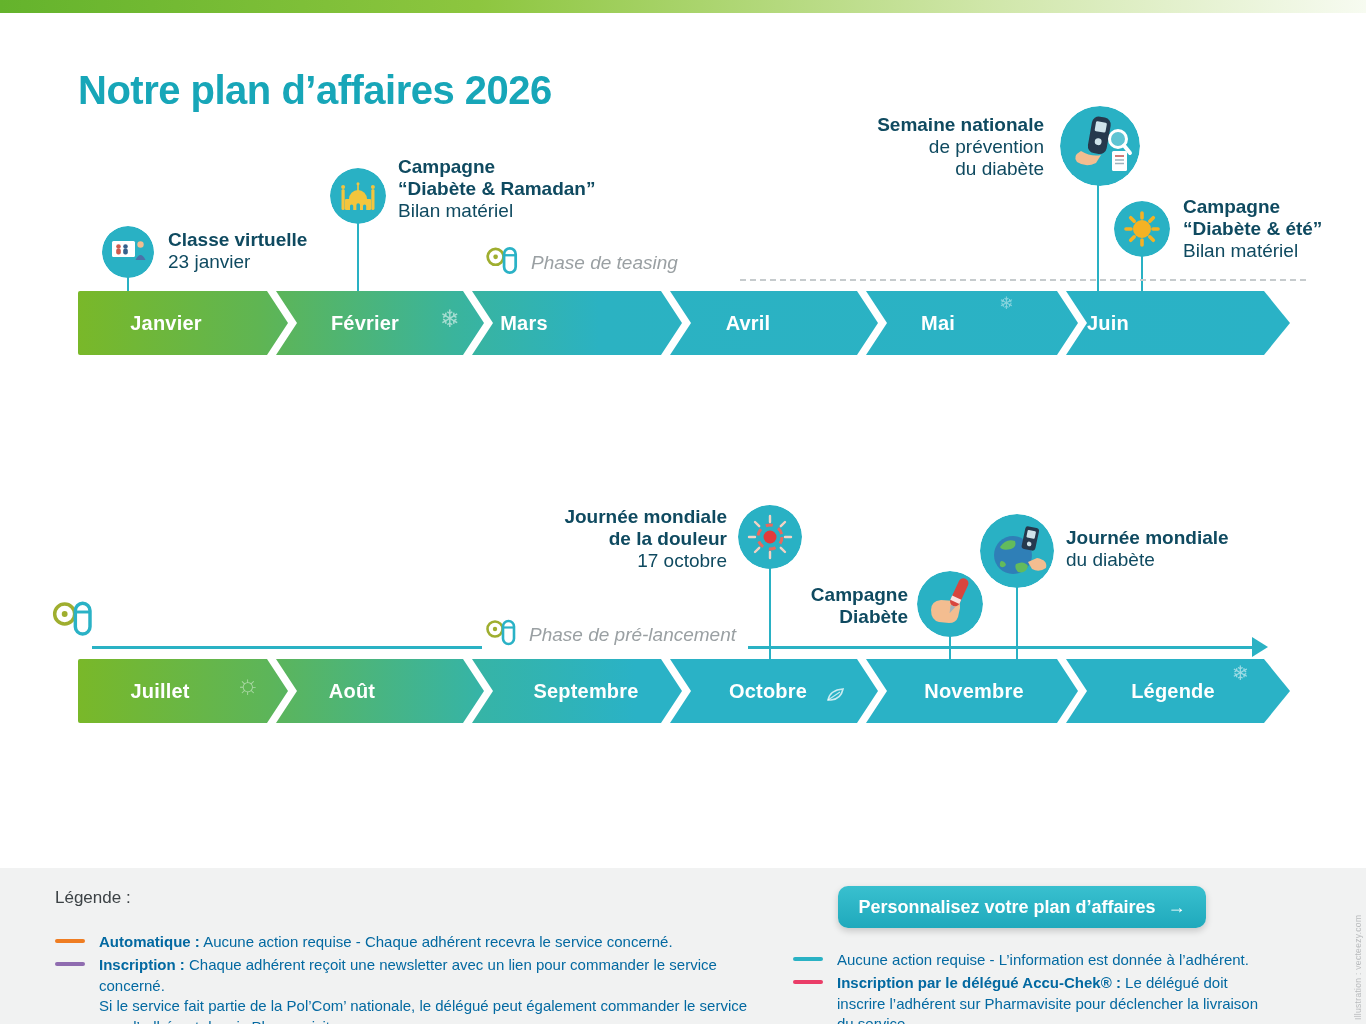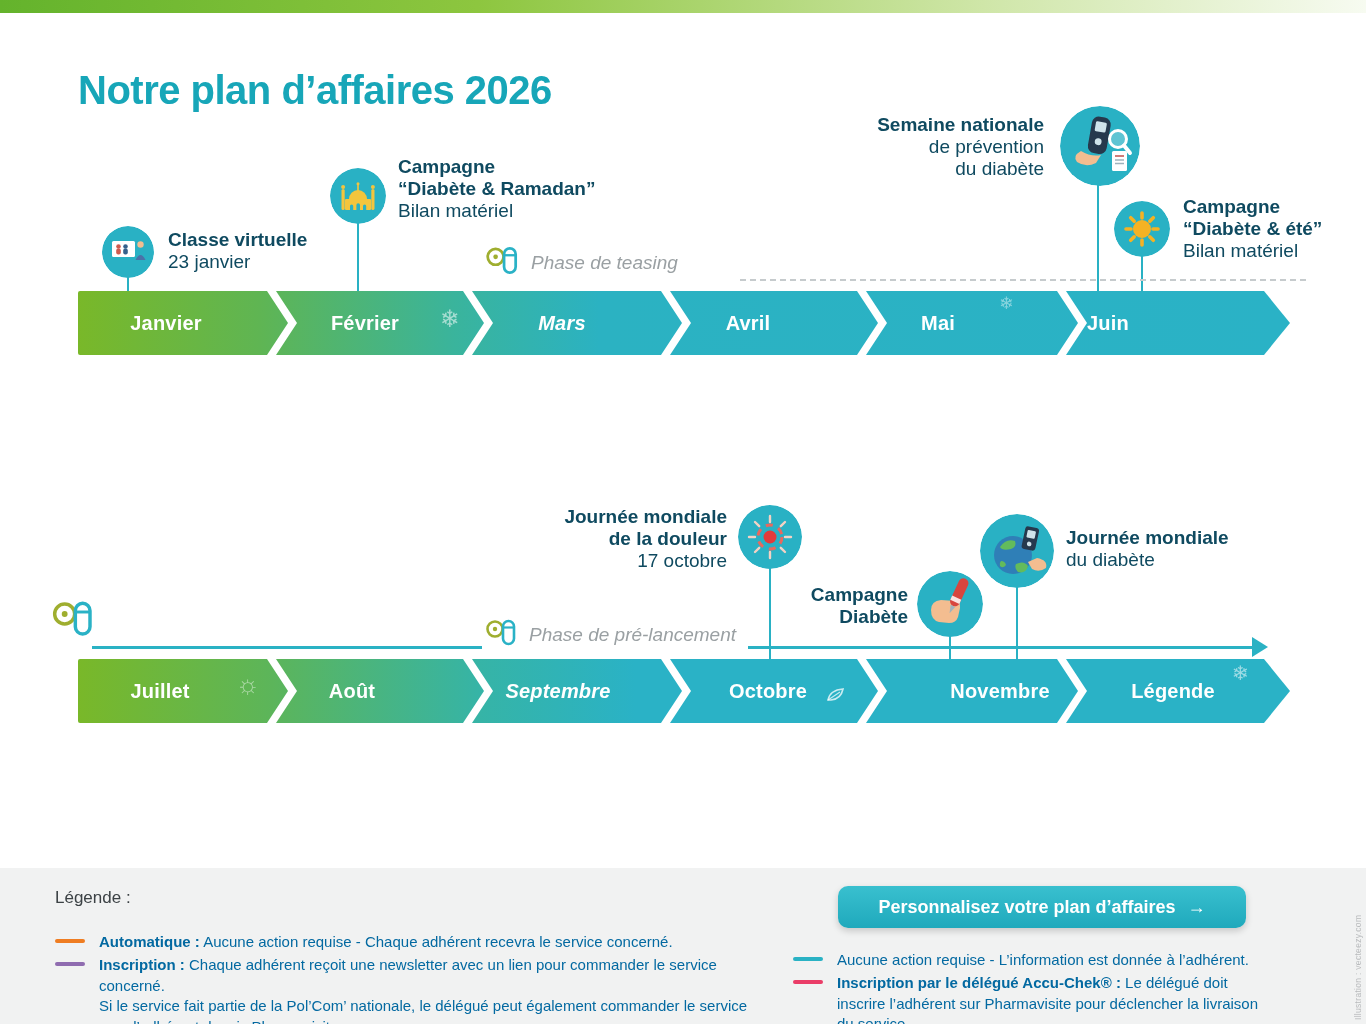--- a/index.html
+++ b/index.html
@@ -39,21 +39,21 @@
   
   .legend{position:absolute;left:0;top:868px;width:1366px;height:156px;background:#f1f2f2;}
   .legend-heading{position:absolute;left:55px;top:20px;font-size:17px;color:#3c4245;}
   .litem{position:absolute;display:flex;gap:14px;font-size:15px;line-height:1.38;color:#0369a1;}
   .dash{flex:0 0 30px;height:4px;border-radius:2px;margin-top:7px;}
   .dash-orange{background:#ef7d22;}
   .dash-purple{background:#8f6cb0;}
   .dash-teal{background:#2ab2c4;}
   .dash-pink{background:#ea3d68;}
   .litem .b{font-weight:700;}
-  .cta{position:absolute;left:838px;top:18px;width:408px;height:42px;border:none;cursor:pointer;
+  .cta{position:absolute;left:838px;top:18px;width:368px;height:42px;border:none;cursor:pointer;
        border-radius:10px;background:linear-gradient(180deg,#39c0cf,#1fa9bc);
        color:#fff;font-size:18px;font-weight:700;font-family:inherit;
        box-shadow:0 3px 7px rgba(0,0,0,.18);display:flex;align-items:center;justify-content:center;gap:12px;}
   .credit{position:absolute;right:3px;top:872px;height:148px;writing-mode:vertical-rl;
           transform:rotate(180deg);font-size:8.5px;color:#b9bbbd;letter-spacing:.3px;}
 </style>
 </head>
 <body>
 
 <div class="canvas">
@@ -168,21 +168,21 @@
   <div class="dashed" style="left:740px;top:279px;width:566px;"></div>
 
   <div class="bar bar1">
     <div class="sep" style="left:189px;"></div>
     <div class="sep" style="left:385px;"></div>
     <div class="sep" style="left:583px;"></div>
     <div class="sep" style="left:779px;"></div>
     <div class="sep" style="left:979px;"></div>
     <span class="month" style="left:88px;">Janvier</span>
     <span class="month" style="left:287px;">Février</span>
-    <span class="month" style="left:484px;font-style:italic;">Mars</span>
+    <span class="month" style="left:446px;">Mars</span>
     <span class="month" style="left:670px;">Avril</span>
     <span class="month" style="left:860px;">Mai</span>
     <span class="month" style="left:1030px;">Juin</span>
     <span class="bar-decor" style="left:362px;top:16px;font-size:24px;">❄</span>
     <span class="bar-decor" style="left:921px;top:4px;font-size:17px;opacity:.8;">❄</span>
   </div>
 
   <div class="icon-circle" style="left:738px;top:505px;">
     <svg width="64" height="64" viewBox="0 0 64 64">
       <circle cx="32" cy="32" r="32" fill="#29b1c4"></circle>
@@ -268,23 +268,23 @@
   </div>
 
   <div class="bar bar2">
     <div class="sep" style="left:189px;"></div>
     <div class="sep" style="left:385px;"></div>
     <div class="sep" style="left:583px;"></div>
     <div class="sep" style="left:779px;"></div>
     <div class="sep" style="left:979px;"></div>
     <span class="month" style="left:82px;">Juillet</span>
     <span class="month" style="left:274px;">Août</span>
-    <span class="month" style="left:480px;font-style:italic;">Septembre</span>
+    <span class="month" style="left:508px;">Septembre</span>
     <span class="month" style="left:690px;">Octobre</span>
-    <span class="month" style="left:922px;">Novembre</span>
+    <span class="month" style="left:896px;">Novembre</span>
     <span class="month" style="left:1095px;">Légende</span>
     <span class="bar-decor" style="left:158px;top:12px;font-size:26px;opacity:.85;">☼</span>
     <span class="bar-decor" style="left:748px;top:28px;">
       <svg width="20" height="16" viewBox="0 0 20 16">
         <path d="M2 13 Q4 3 17 2 Q15 12 5 13 Z" fill="none" stroke="rgba(255,255,255,.75)" stroke-width="1.6"></path>
         <path d="M2 13 Q8 9 14 5" stroke="rgba(255,255,255,.75)" stroke-width="1.2" fill="none"></path>
       </svg>
     </span>
     <span class="bar-decor" style="left:1154px;top:4px;font-size:20px;">❄</span>
   </div>

